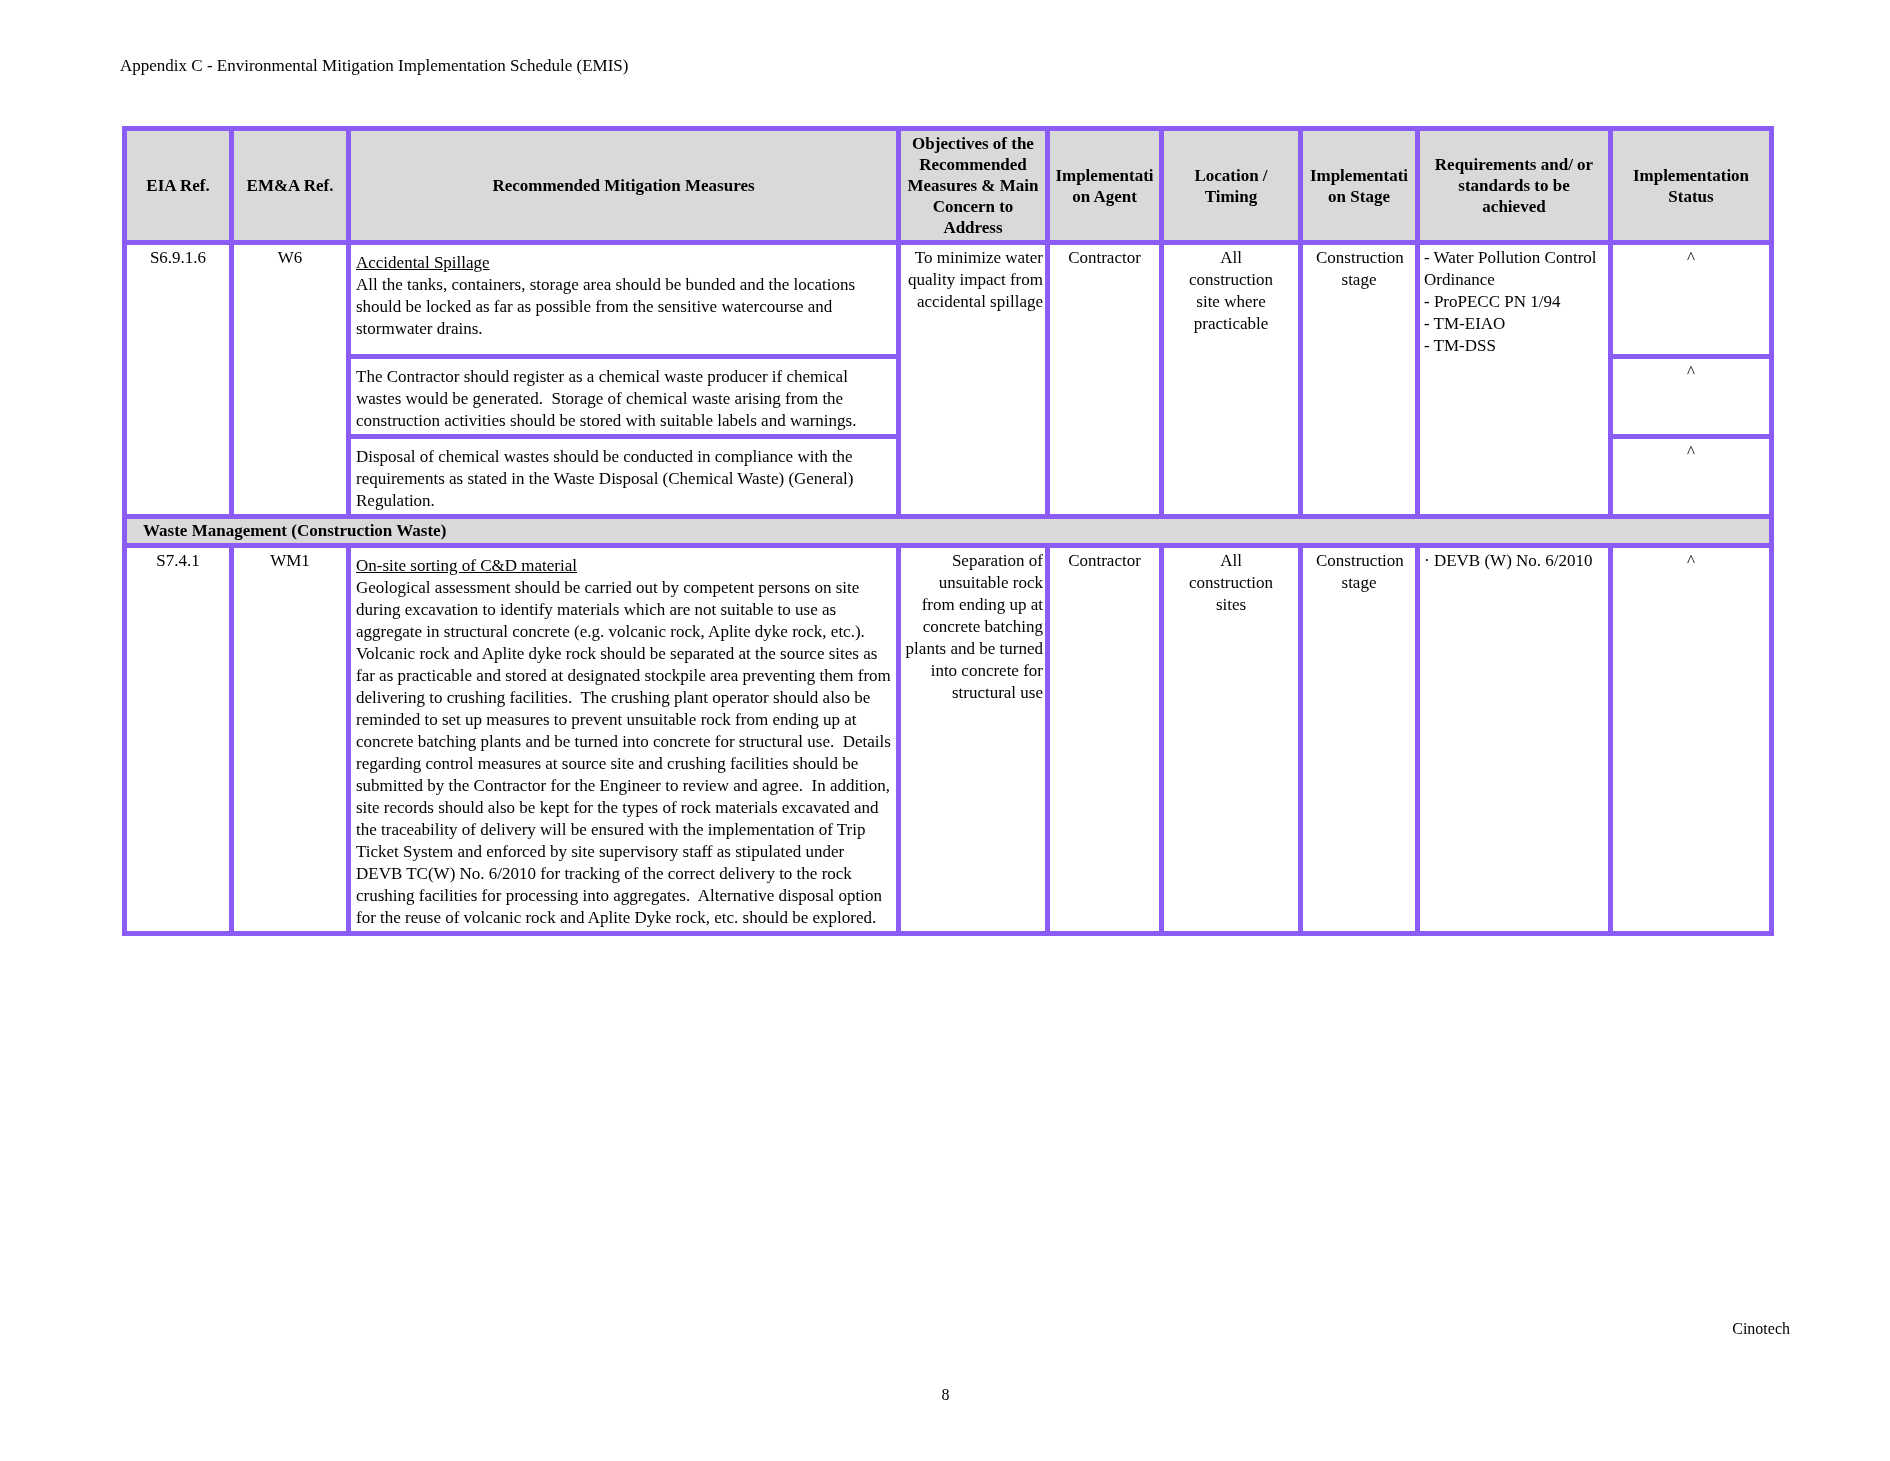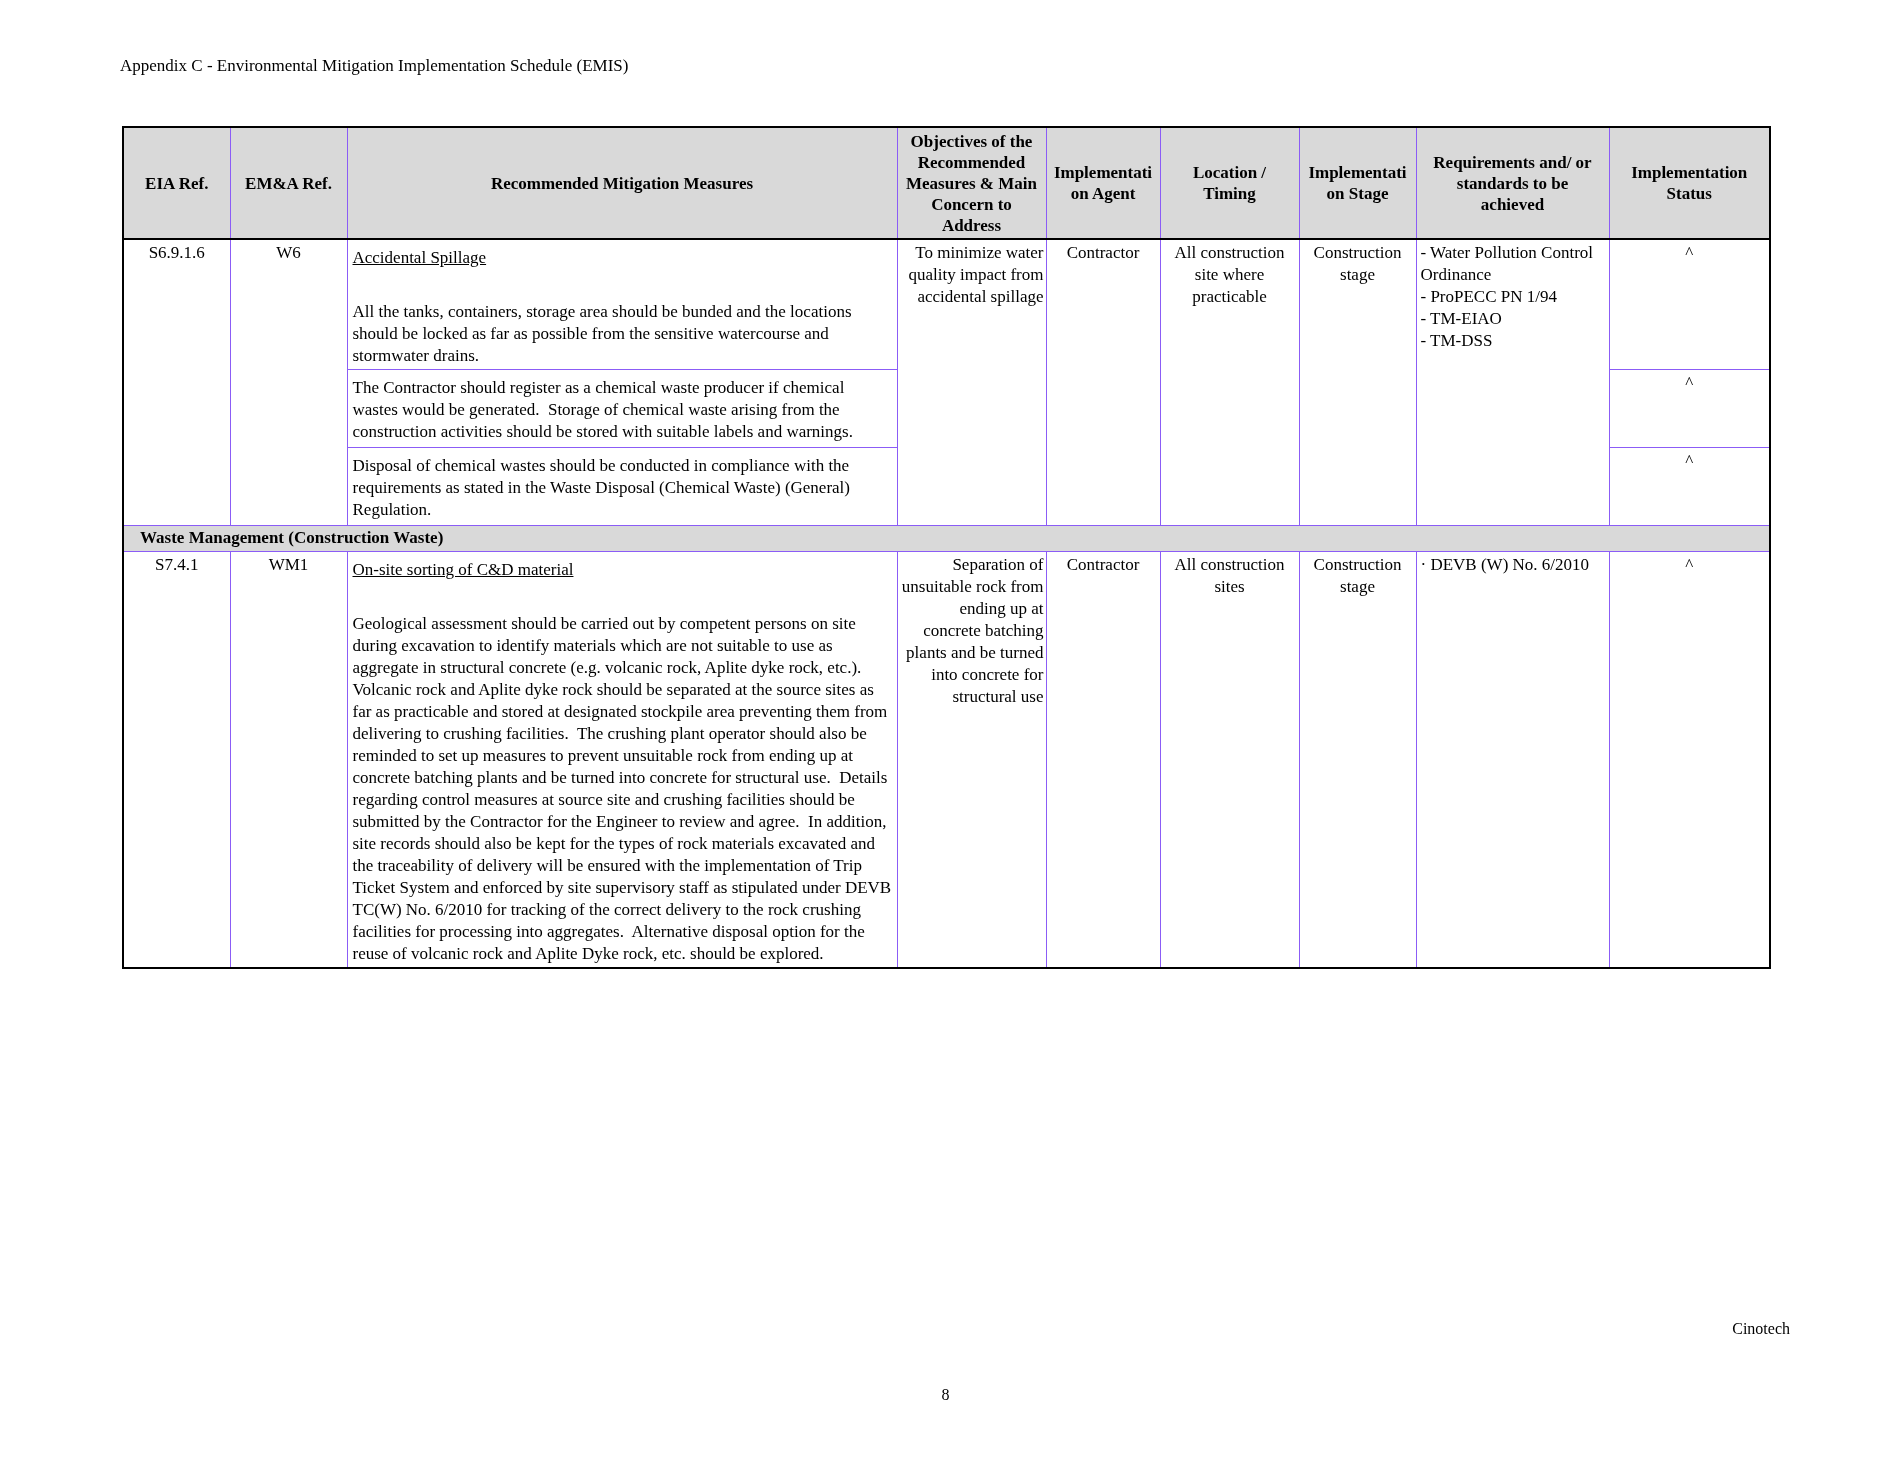--- a/index.html
+++ b/index.html
@@ -15,40 +15,40 @@
     font-size: 17px;
   }
   table.emis {
     position: absolute; left: 122px; top: 126px;
     width: 1647px;
     border-collapse: collapse;
     table-layout: fixed;
     border: 2px solid #000;
   }
   table.emis th, table.emis td {
-    border: 1px solid #8b5cf6;
+    border: 5px solid #8b5cf6;
     font-size: 17px;
     vertical-align: top;
     overflow: hidden;
   }
   table.emis th {
     background: #d9d9d9;
     font-weight: bold;
     text-align: center;
     vertical-align: middle;
     line-height: 21px;
     padding: 2px 1px;
     border-bottom: 2px solid #000;
     white-space: pre-line;
   }
   td.c { text-align: center; padding: 2px 13px; line-height: 22px; }
   td.measures { padding: 7px 5px 2px 5px; line-height: 22px; text-align: left; }
   td.obj { padding: 2px 2px 2px 3px; line-height: 22px; text-align: right; }
   td.req { padding: 2px 2px 2px 4px; line-height: 22px; text-align: left; }
-  .pre-wrap { white-space: pre-wrap; margin-top: 32px; }
+  .pre-wrap { white-space: pre-wrap; }
   .pre-line { white-space: pre-line; }
   .mh { text-decoration: underline; }
   td.section-band {
     background: #d9d9d9;
     font-weight: bold;
     text-align: left;
     vertical-align: middle;
     padding: 1px 16px;
     line-height: 22px;
   }

